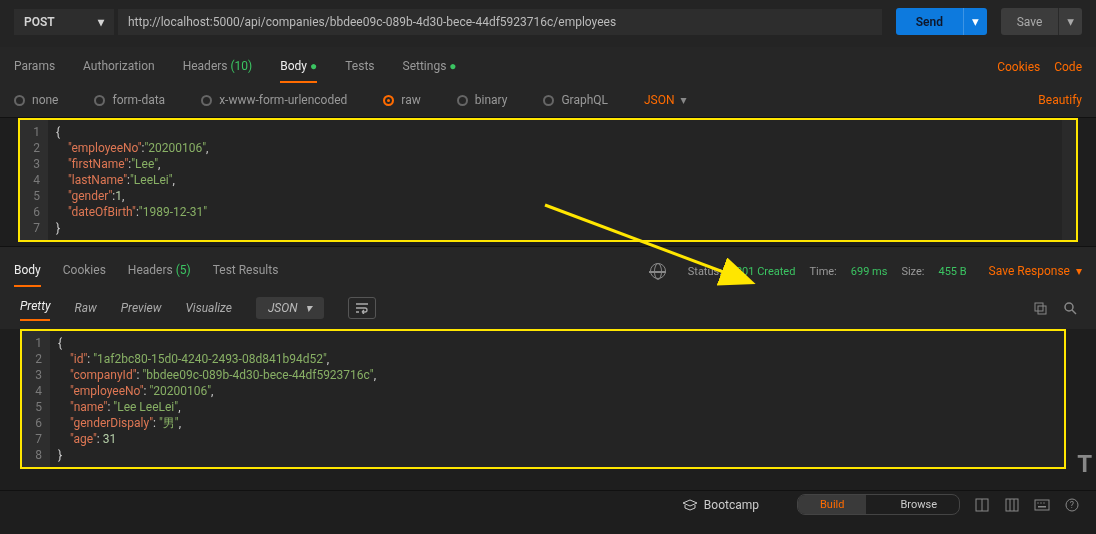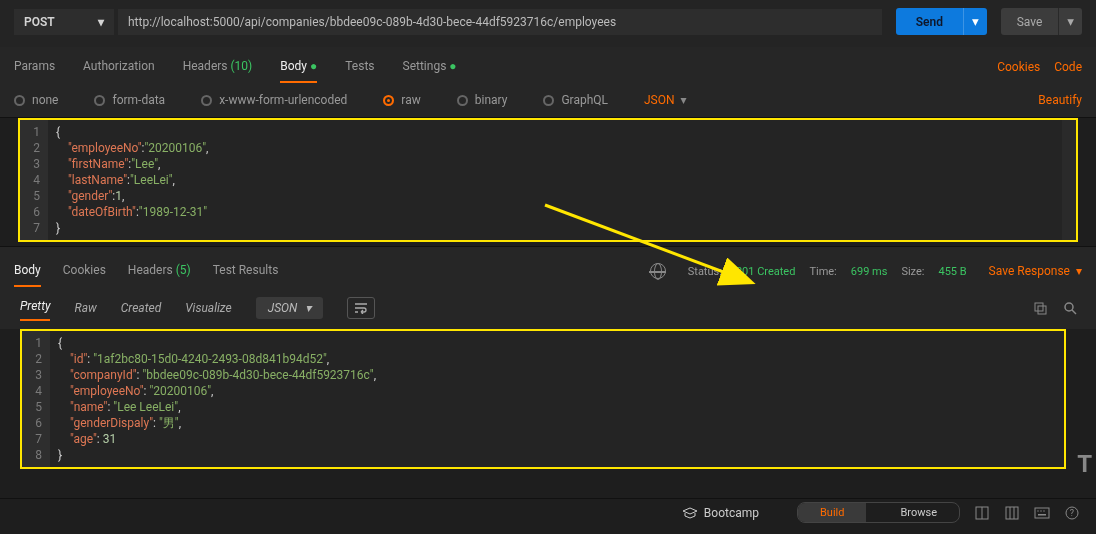--- a/index.html
+++ b/index.html
@@ -57,21 +57,21 @@
 .view-row { display:flex; align-items:center; padding:8px 20px; gap:24px; background:#262626; position:relative;font-style:italic; }
 .vtab { color:#aaa; padding:4px 0; cursor:pointer; }
 .vtab.active { color:#eee; border-bottom:2px solid #ff6b00; padding-bottom:6px; }
 .format-select { background:#3a3a3a; color:#bbb; padding:4px 12px; display:flex; align-items:center; gap:8px; border-radius:3px; }
 .wrap-icon { width:28px; height:22px; border:1px solid #555; display:flex; align-items:center; justify-content:center; border-radius:3px; }
 .right-icons { position:absolute; right:18px; display:flex; gap:14px; }
 .icon-box { width:16px; height:16px; display:flex; align-items:center; justify-content:center; color:#888; }
 
 .response-box { margin:0 30px 4px 20px; border:2px solid #ffe600; background:#242424; }
 
-.bottom-bar { position:absolute; bottom:8px; left:0; right:0; height:28px; background:#1e1e1e; border-top:1px solid #111; display:flex; align-items:center; justify-content:flex-end; gap:14px; padding:0 16px; }
+.bottom-bar { position:absolute; bottom:16px; left:0; right:0; height:28px; background:#1e1e1e; border-top:1px solid #111; display:flex; align-items:center; justify-content:flex-end; gap:14px; padding:0 16px; }
 .boot { color:#ccc; display:flex; align-items:center; gap:6px; margin-right:24px; }
 .pill-group { display:flex; border:1px solid #444; border-radius:8px; overflow:hidden;gap:12px; }
 .pill { padding:3px 22px; font-size:11px; color:#ccc; cursor:pointer; }
 .pill.active { background:#3a3a3a; color:#ff6b00; }
 .footer-icon { width:16px; height:16px; color:#888; display:flex; align-items:center; justify-content:center; }
 
 .arrow-annotation { position:absolute; pointer-events:none; }
 .big-t { position:absolute; right:0; top:450px; font-size:24px; font-weight:700; color:#888; padding-right:4px; }
 </style>
 </head>
@@ -191,21 +191,21 @@
   </div>
   <div class="save-response">
     <span>Save Response</span>
     <span>▾</span>
   </div>
 </div>
 
 <div class="view-row">
   <div class="vtab active">Pretty</div>
   <div class="vtab">Raw</div>
-  <div class="vtab">Created</div>
+  <div class="vtab">Preview</div>
   <div class="vtab">Visualize</div>
   <div class="format-select">
     <span>JSON</span>
     <span>▾</span>
   </div>
   <div class="wrap-icon">
     <svg width="14" height="12" viewBox="0 0 14 12">
         <path d="M1 2h12M1 6h9a2 2 0 0 1 0 4H7m0 0 2-2m-2 2 2 2M1 10h3" stroke="#aaa" fill="none" stroke-width="1.3"></path>
       </svg>
   </div>

